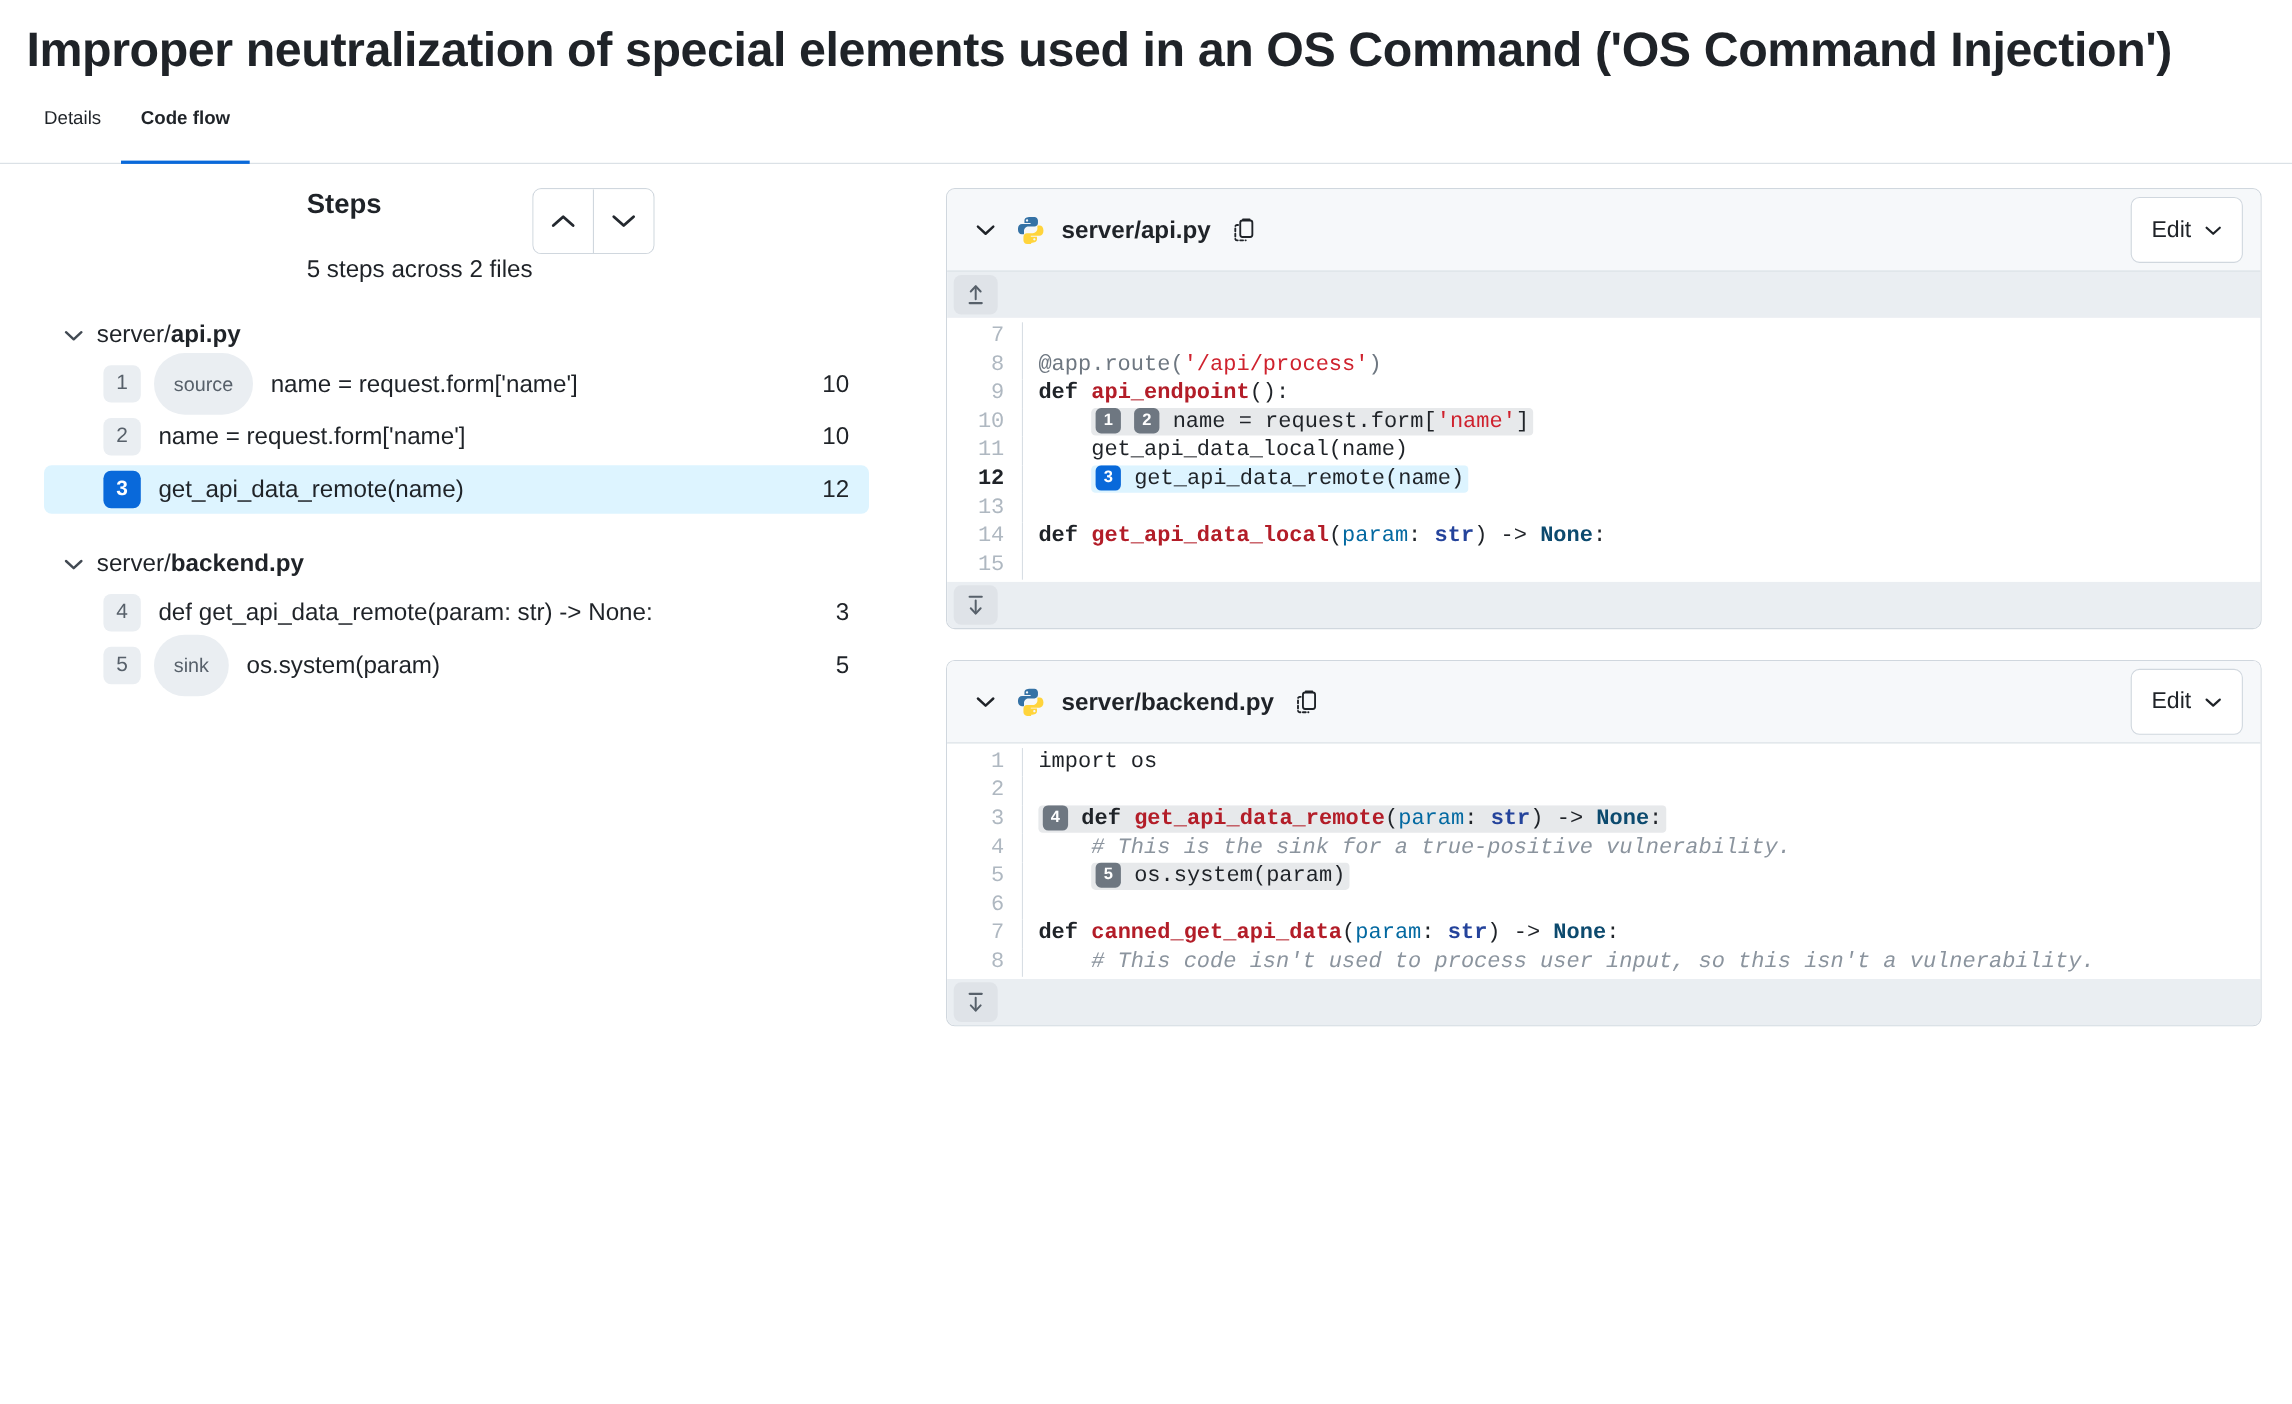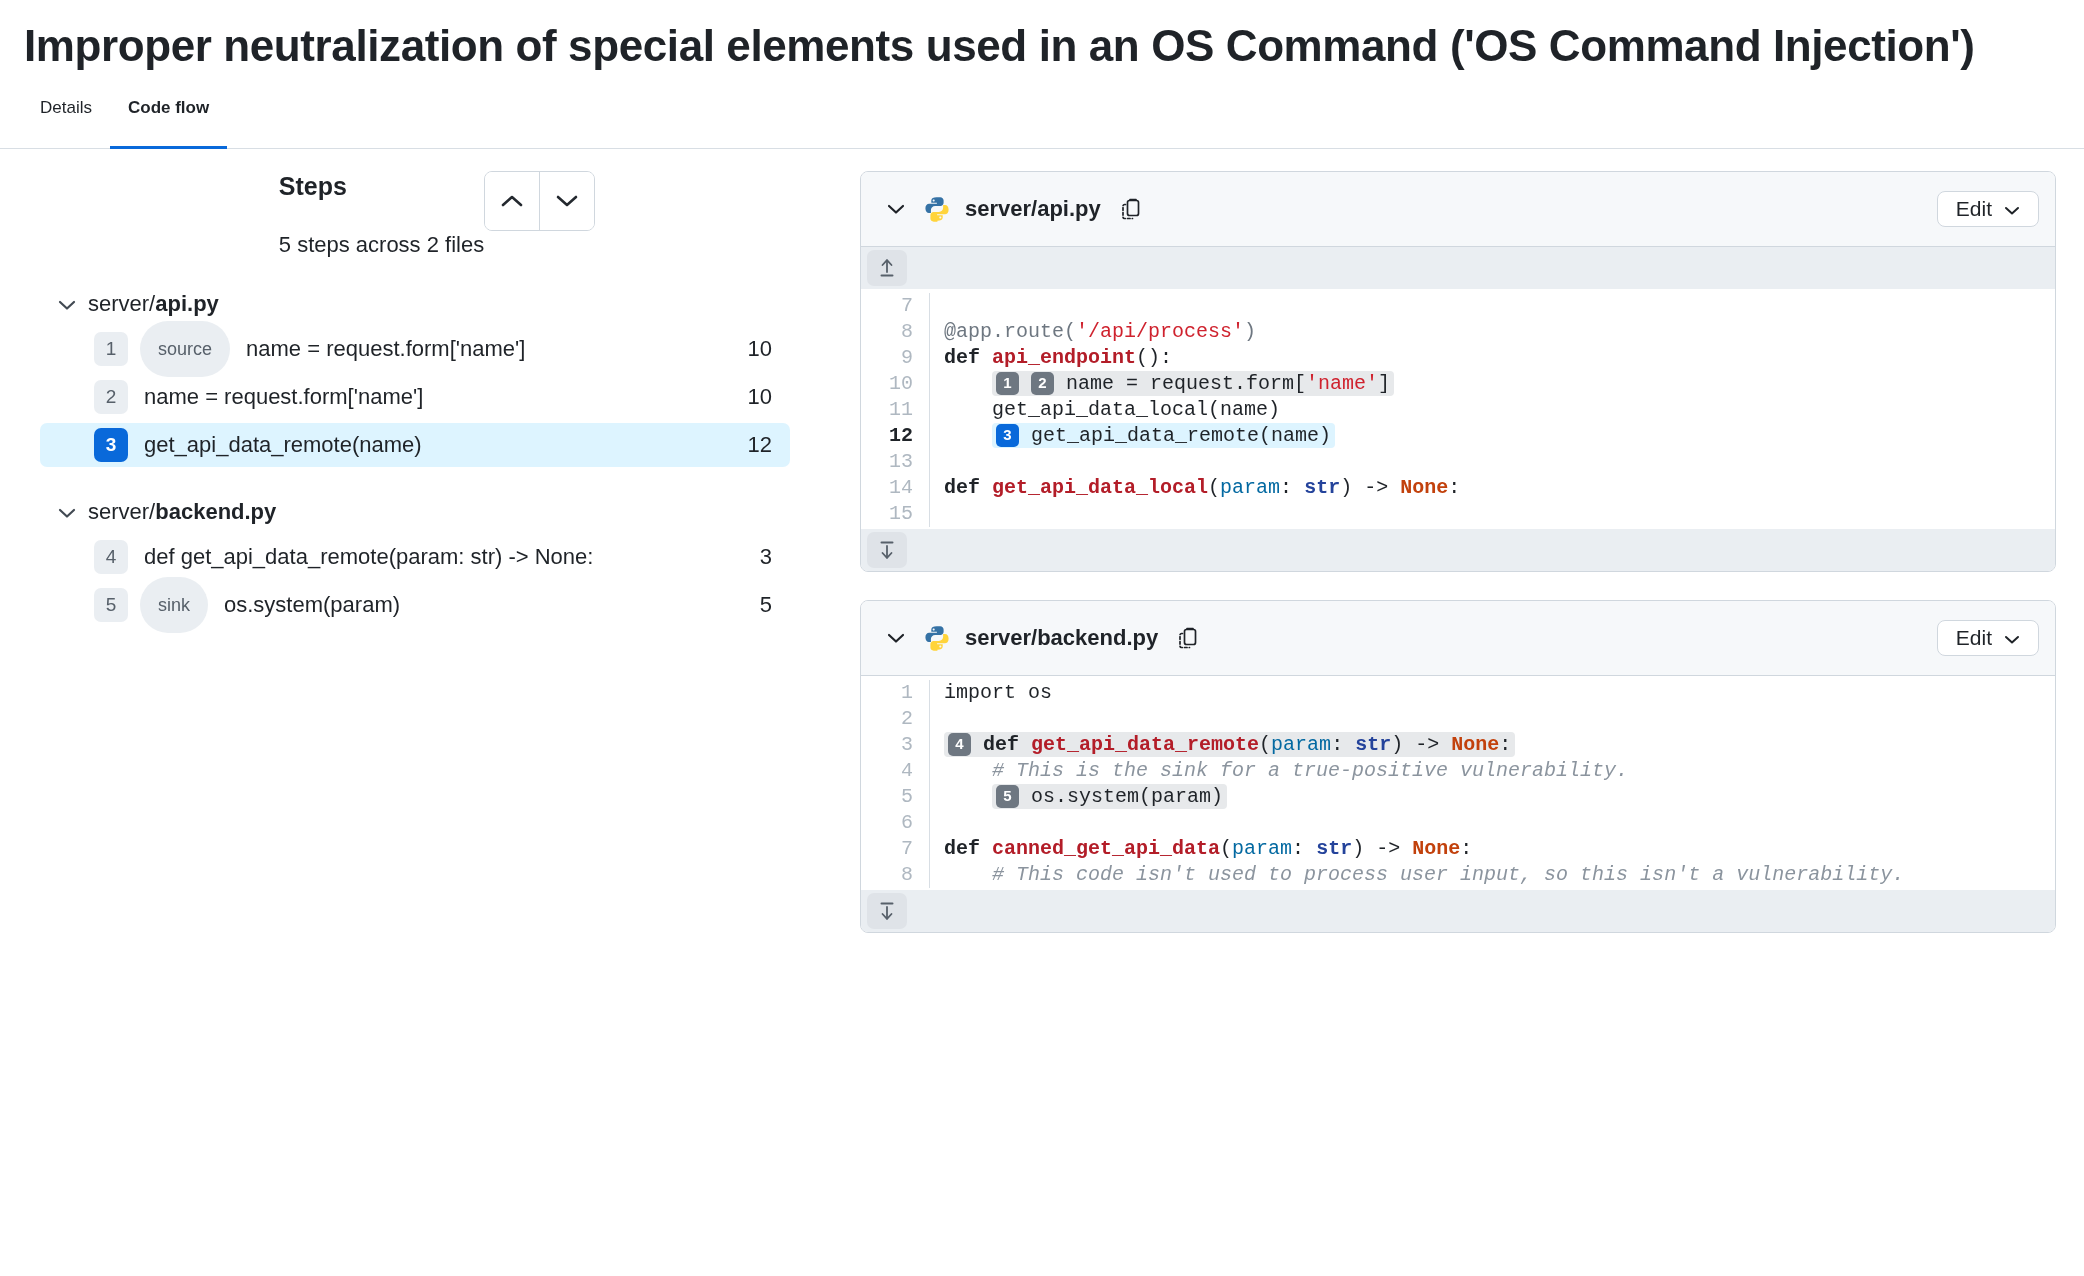--- a/index.html
+++ b/index.html
@@ -209,21 +209,21 @@
     margin-left: 6px;
     cursor: pointer;
     display: flex;
     align-items: center;
   }
   .edit-btn {
     margin-left: auto;
     border: 1px solid #d0d7de;
     background: #ffffff;
     border-radius: 8px;
-    height: 36px;
+    height: 60px;
     padding: 0 18px;
     display: flex;
     align-items: center;
     gap: 12px;
     font-size: 21px;
     color: #1f2328;
     cursor: pointer;
   }
 
   .expand-bar {
@@ -295,21 +295,21 @@
   }
   .cbadge.blue { background: #0969da; }
 
   
   .t-dec { color: #6e7781; }
   .t-str { color: #cf222e; }
   .t-kw  { color: #1f2328; font-weight: bold; text-align: right; }
   .t-fn  { color: #b31d28; font-weight: bold; }
   .t-par { color: #0369a1; }
   .t-typ { color: #24439b; font-weight: bold; }
-  .t-none{ color: #c2410c; font-weight: bold; }
+  .t-none{ color: #0c4a6e; font-weight: bold; }
   .t-cmt { color: #8b949e; font-style: italic; }
   .t-pln { color: #1f2328; }
 </style>
 </head>
 <body>
 
 <div class="page-header">
   <h1 class="page-title">Improper neutralization of special elements used in an OS Command ('OS Command Injection')</h1>
 </div>
 

